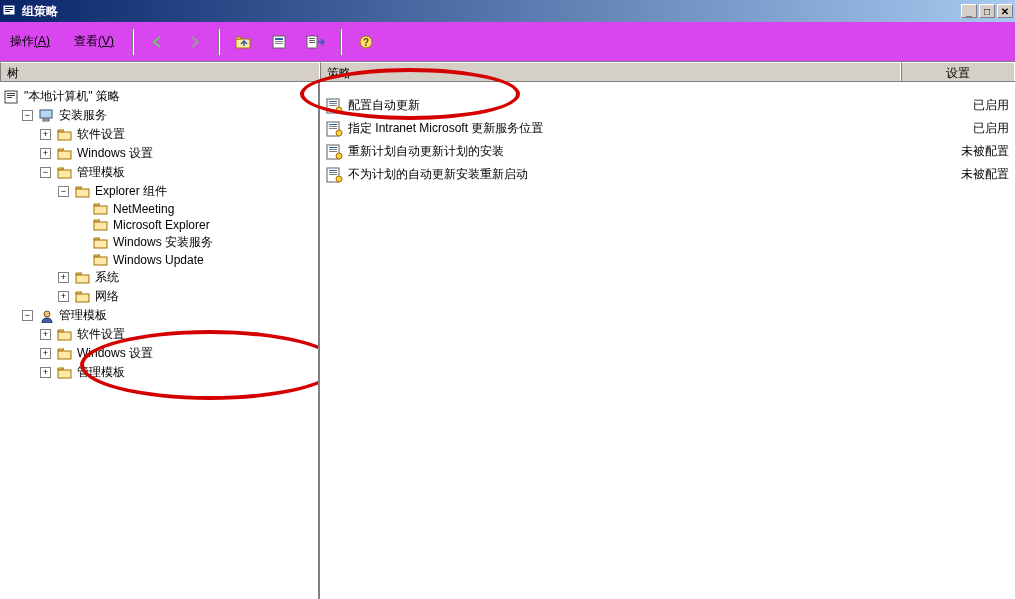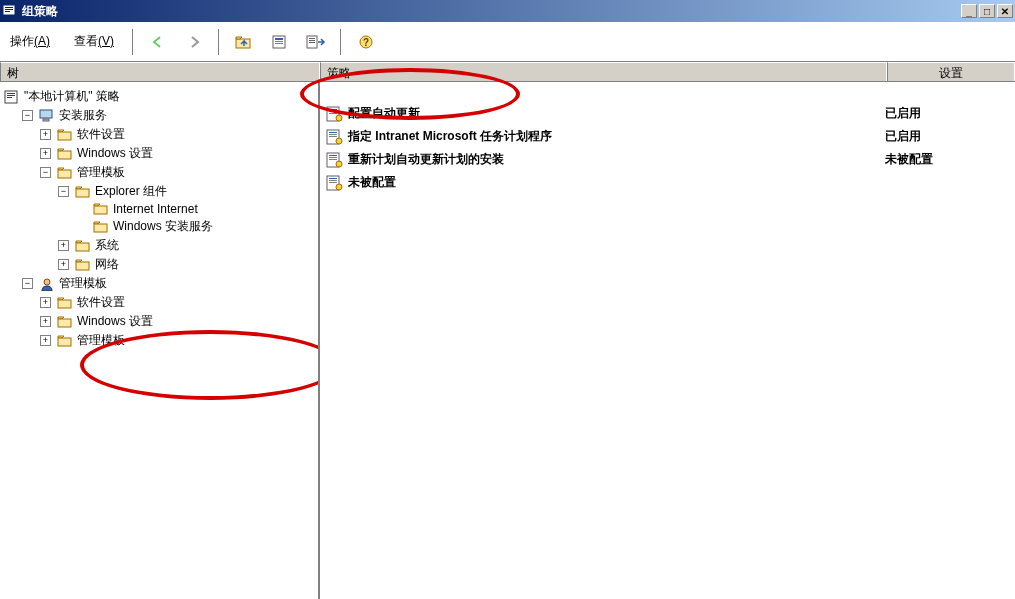--- a/index.html
+++ b/index.html
@@ -32,21 +32,21 @@
     background: #d4d0c8;
     border: 1px solid #808080;
     border-top-color: #fff; border-left-color: #fff;
     display: flex; align-items: center; justify-content: center;
     font-size: 10px; font-weight: bold; color: #000;
     cursor: default;
   }
 
   .menubar {
     height: 40px;
-    background: #ffffff;
+    background: #d946ef;
     border-bottom: 1px solid #808080;
     display: flex;
     align-items: center;
     padding: 0 4px;
     gap: 12px;
   }
   .menu-item {
     padding: 2px 6px;
   }
   .menu-item .ul { text-decoration: underline; }
@@ -71,39 +71,38 @@
   .col-head {
     border-right: 1px solid #fff;
     border-left: 1px solid #808080;
     border-top: 1px solid #fff;
     padding: 2px 6px;
     background: #d4d0c8;
     font-weight: normal;
   }
   .col-tree { width: 320px; }
   .col-policy { flex: 1; }
-  .col-setting { width: 128px; text-align: center; }
+  .col-setting { width: 114px; text-align: center; }
 
   .content {
     display: flex;
     height: calc(100% - 22px - 40px - 20px);
     background: #fff;
   }
   .tree-pane {
     width: 320px;
     border-right: 2px solid #808080;
     overflow: auto;
     padding: 4px 2px;
     position: relative;
   }
   .list-pane {
     flex: 1;
-    padding: 20px 0;
+    padding: 12px 0;
     position: relative;
-    font-weight: bold;
   }
 
   
   .tree ul { list-style: none; margin: 0; padding-left: 18px; }
   .tree > ul { padding-left: 2px; }
   .tree li { margin: 2px 0; position: relative; }
   .node {
     display: flex; align-items: center; gap: 4px;
     white-space: nowrap;
   }
@@ -125,21 +124,21 @@
   .label { }
 
   
   .policy-row {
     display: flex;
     align-items: center;
     padding: 3px 6px;
   }
   .policy-icon { width: 18px; height: 16px; margin-right: 4px; display: inline-block; }
   .policy-name { flex: 1; }
-  .policy-setting { width: 124px; text-align: left; }
+  .policy-setting { width: 124px; text-align: right; }
 
   
   .ellipse {
     position: absolute;
     border: 4px solid #d40000;
     border-radius: 50%;
     pointer-events: none;
   }
 </style>
 </head>
@@ -299,33 +298,57 @@
                     <ul>
                       <li>
                           <div class="node">
                         <span class="expander none"></span>
                         <span class="folder-icon">
                               <svg width="16" height="14" viewBox="0 0 16 14">
                                 <path d="M1 4 L5 4 L7 2 L1 2 Z" fill="#ffe9a8" stroke="#a07000"></path>
                                 <rect x="1" y="4" width="13" height="8" fill="#ffe9a8" stroke="#a07000"></rect>
                               </svg>
                             </span>
-                        <span class="label">Internet Internet</span>
+                        <span class="label">NetMeeting</span>
+                      </div>
+                        </li>
+                      <li>
+                          <div class="node">
+                        <span class="expander none"></span>
+                        <span class="folder-icon">
+                              <svg width="16" height="14" viewBox="0 0 16 14">
+                                <path d="M1 4 L5 4 L7 2 L1 2 Z" fill="#ffe9a8" stroke="#a07000"></path>
+                                <rect x="1" y="4" width="13" height="8" fill="#ffe9a8" stroke="#a07000"></rect>
+                              </svg>
+                            </span>
+                        <span class="label">Microsoft Explorer</span>
                       </div>
                         </li>
                       <li>
                           <div class="node">
                         <span class="expander none"></span>
                         <span class="folder-icon">
                               <svg width="16" height="14" viewBox="0 0 16 14">
                                 <path d="M1 4 L5 4 L7 2 L1 2 Z" fill="#ffe9a8" stroke="#a07000"></path>
                                 <rect x="1" y="4" width="13" height="8" fill="#ffe9a8" stroke="#a07000"></rect>
                               </svg>
                             </span>
                         <span class="label">Windows 安装服务</span>
+                      </div>
+                        </li>
+                      <li>
+                          <div class="node">
+                        <span class="expander none"></span>
+                        <span class="folder-icon">
+                              <svg width="16" height="14" viewBox="0 0 16 14">
+                                <path d="M1 4 L5 4 L7 2 L1 2 Z" fill="#ffe9a8" stroke="#a07000"></path>
+                                <rect x="1" y="4" width="13" height="8" fill="#ffe9a8" stroke="#a07000"></rect>
+                              </svg>
+                            </span>
+                        <span class="label">Windows Update</span>
                       </div>
                         </li>
                     </ul>
                   </li>
                   <li>
                       <div class="node">
                     <span class="expander">+</span>
                     <span class="folder-icon">
                           <svg width="16" height="14" viewBox="0 0 16 14">
                             <path d="M1 4 L5 4 L7 2 L1 2 Z" fill="#ffe9a8" stroke="#a07000"></path>
@@ -421,21 +444,21 @@
           <span class="policy-setting">已启用</span>
         </div>
         <div class="policy-row">
           <span class="policy-icon"><svg width="18" height="16" viewBox="0 0 18 16">
               <rect x="1" y="1" width="12" height="14" fill="#fff" stroke="#606060"></rect>
               <rect x="3" y="3" width="8" height="1" fill="#3060b0"></rect>
               <rect x="3" y="5" width="8" height="1" fill="#808080"></rect>
               <rect x="3" y="7" width="8" height="1" fill="#808080"></rect>
               <circle cx="13" cy="12" r="3" fill="#ffd040" stroke="#a07000"></circle>
             </svg></span>
-          <span class="policy-name">指定 Intranet Microsoft 任务计划程序</span>
+          <span class="policy-name">指定 Intranet Microsoft 更新服务位置</span>
           <span class="policy-setting">已启用</span>
         </div>
         <div class="policy-row">
           <span class="policy-icon"><svg width="18" height="16" viewBox="0 0 18 16">
               <rect x="1" y="1" width="12" height="14" fill="#fff" stroke="#606060"></rect>
               <rect x="3" y="3" width="8" height="1" fill="#3060b0"></rect>
               <rect x="3" y="5" width="8" height="1" fill="#808080"></rect>
               <rect x="3" y="7" width="8" height="1" fill="#808080"></rect>
               <circle cx="13" cy="12" r="3" fill="#ffd040" stroke="#a07000"></circle>
             </svg></span>
@@ -443,18 +466,19 @@
           <span class="policy-setting">未被配置</span>
         </div>
         <div class="policy-row">
           <span class="policy-icon"><svg width="18" height="16" viewBox="0 0 18 16">
               <rect x="1" y="1" width="12" height="14" fill="#fff" stroke="#606060"></rect>
               <rect x="3" y="3" width="8" height="1" fill="#3060b0"></rect>
               <rect x="3" y="5" width="8" height="1" fill="#808080"></rect>
               <rect x="3" y="7" width="8" height="1" fill="#808080"></rect>
               <circle cx="13" cy="12" r="3" fill="#ffd040" stroke="#a07000"></circle>
             </svg></span>
+          <span class="policy-name">不为计划的自动更新安装重新启动</span>
           <span class="policy-setting">未被配置</span>
         </div>
       </div>
     <div class="ellipse" style="left:-20px; top:-14px; width:220px; height:52px;"></div>
   </div>
 </div>
 
 </body></html>

